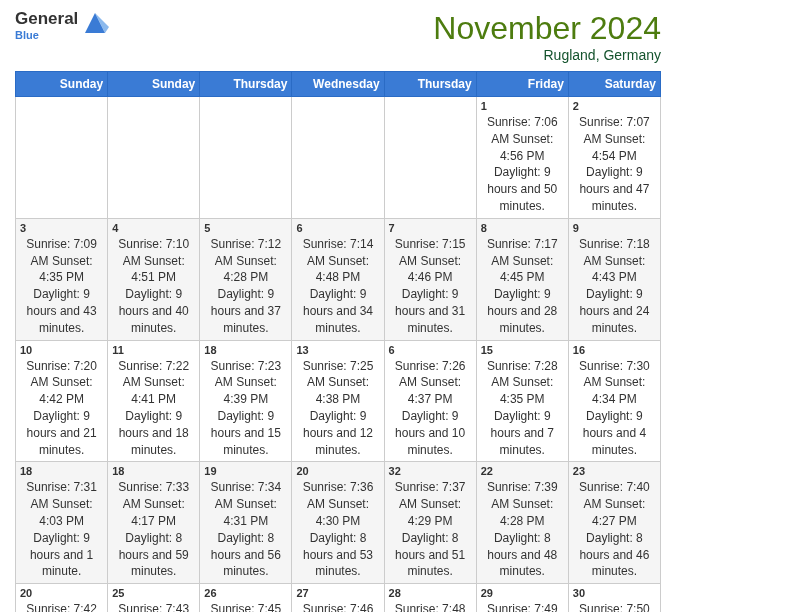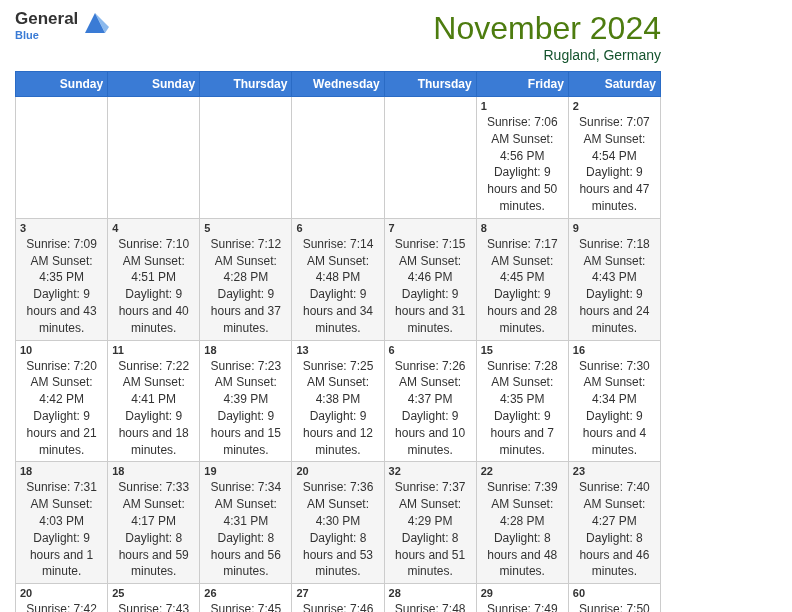--- a/index.html
+++ b/index.html
@@ -291,21 +291,21 @@
 and 35 minutes.</div>
           </td>
           <td>
             <div class="day-number">29</div>
             <div class="day-info">Sunrise: 7:49 AM
 Sunset: 4:22 PM
 Daylight: 8 hours
 and 33 minutes.</div>
           </td>
           <td>
-            <div class="day-number">60</div>
+            <div class="day-number">30</div>
             <div class="day-info">Sunrise: 7:50 AM
 Sunset: 4:21 PM
 Daylight: 8 hours
 and 31 minutes.</div>
           </td>
         </tr>
       </tbody>
   </table>
 </div>
 

